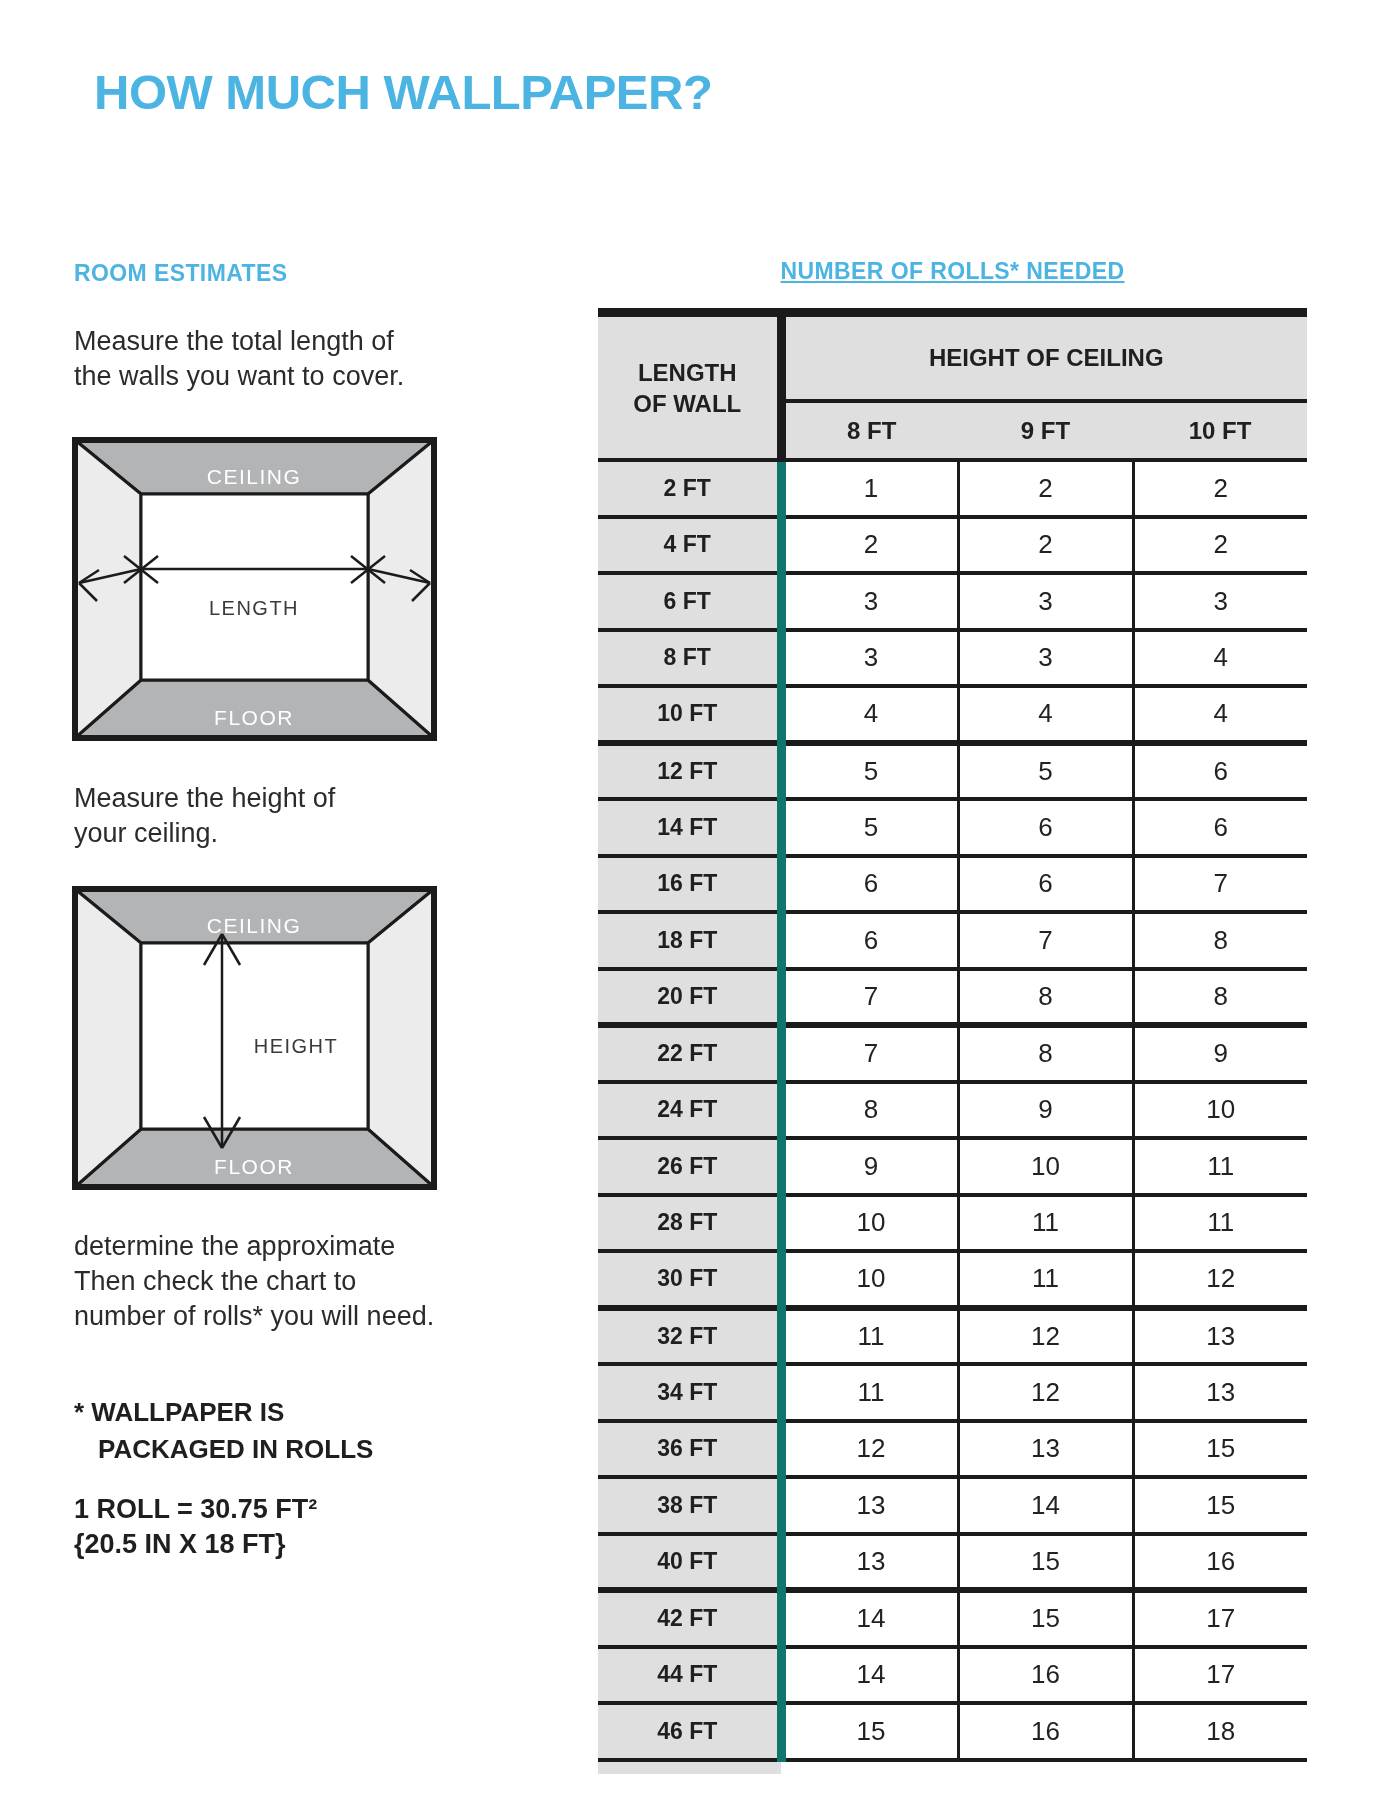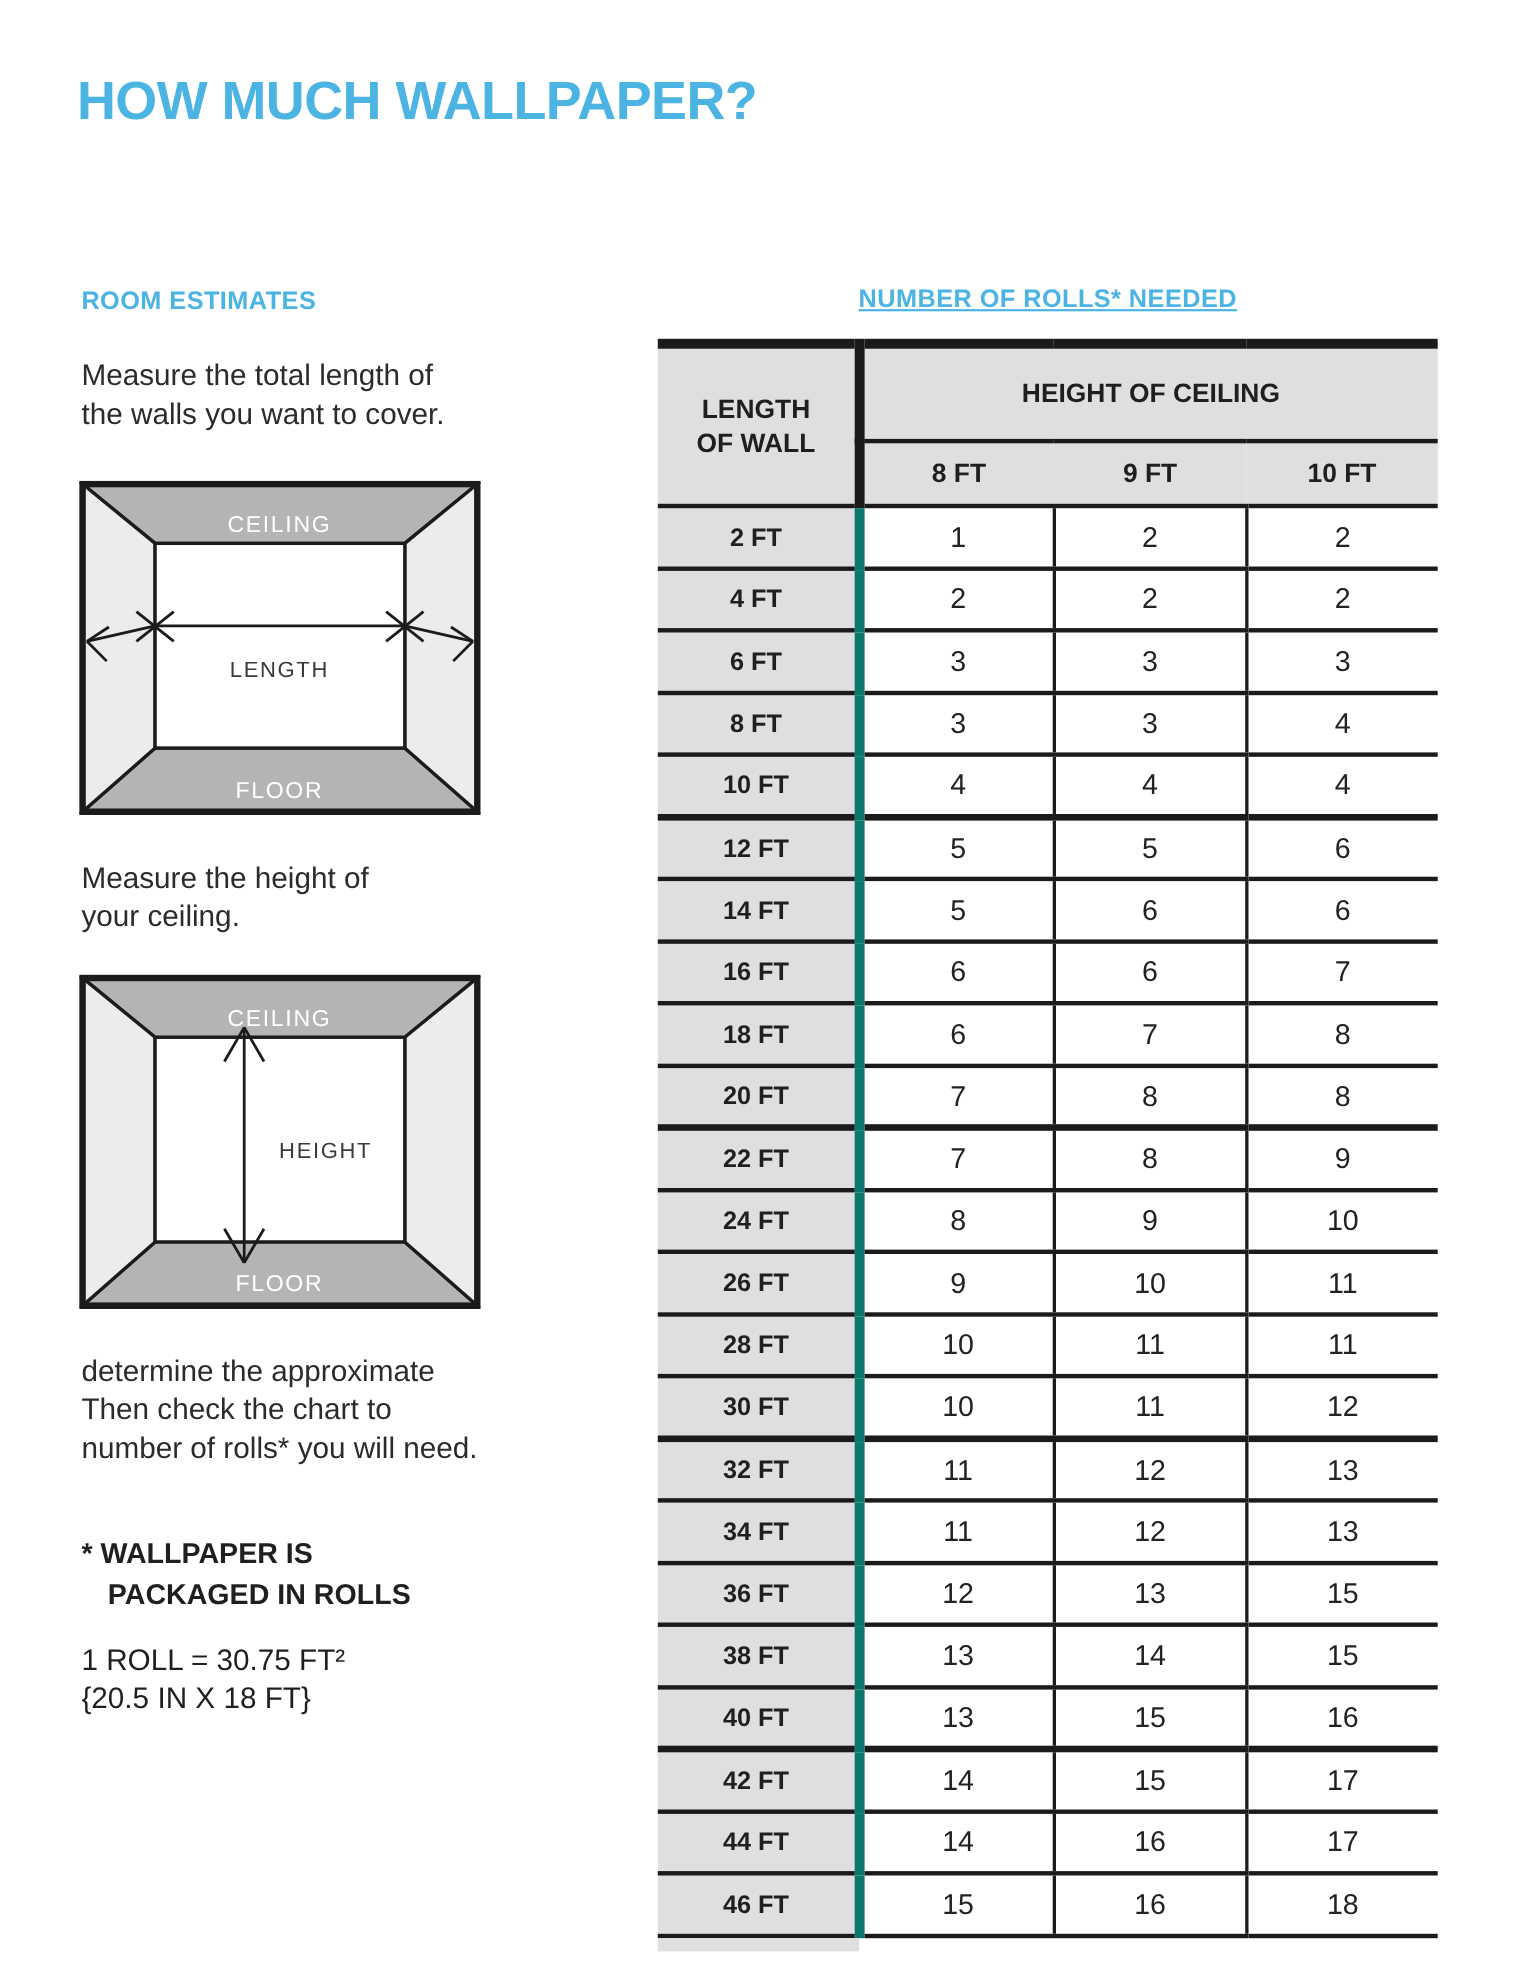--- a/index.html
+++ b/index.html
@@ -2,30 +2,30 @@
 <html><head>
 <meta charset="utf-8">
 <style>
   html,body{margin:0;padding:0;background:#fff;}
   #page{
     position:relative;width:1391px;height:1800px;background:#ffffff;overflow:hidden;
     font-family:"Liberation Sans","DejaVu Sans",sans-serif;color:#262626;
   }
   .abs{position:absolute;}
   .page-title{
-    font-size:49px;font-weight:bold;color:#4cb4e2;letter-spacing:-0.5px;white-space:nowrap;
+    font-size:49px;font-weight:bold;color:#4cb4e2;letter-spacing:-0.5px;white-space:nowrap;margin-left:24px;
   }
   .section-heading{
     font-size:23px;font-weight:bold;color:#4cb4e2;letter-spacing:0.4px;white-space:nowrap;
   }
   .body-text{font-size:27px;line-height:35px;color:#2b2b2b;}
   .body-text div{white-space:nowrap;}
   .footnote{font-size:26px;font-weight:bold;line-height:37px;color:#1f1f1f;}
   .footnote .indent{padding-left:24px;}
-  .roll-info{font-size:27px;font-weight:normal;line-height:35px;color:#1f1f1f;}
+  .roll-info{font-size:27px;font-weight:bold;line-height:35px;color:#1f1f1f;}
   .table-heading{
     width:709px;text-align:center;font-size:23px;font-weight:bold;color:#4cb4e2;letter-spacing:0.4px;text-decoration:underline;
   }
   
   .rolls-table{
     border-collapse:collapse;table-layout:fixed;width:709px;
     border-top:9px solid #1b1b1b;
   }
   .rolls-table th,.rolls-table td{
     text-align:center;vertical-align:middle;padding:0;

